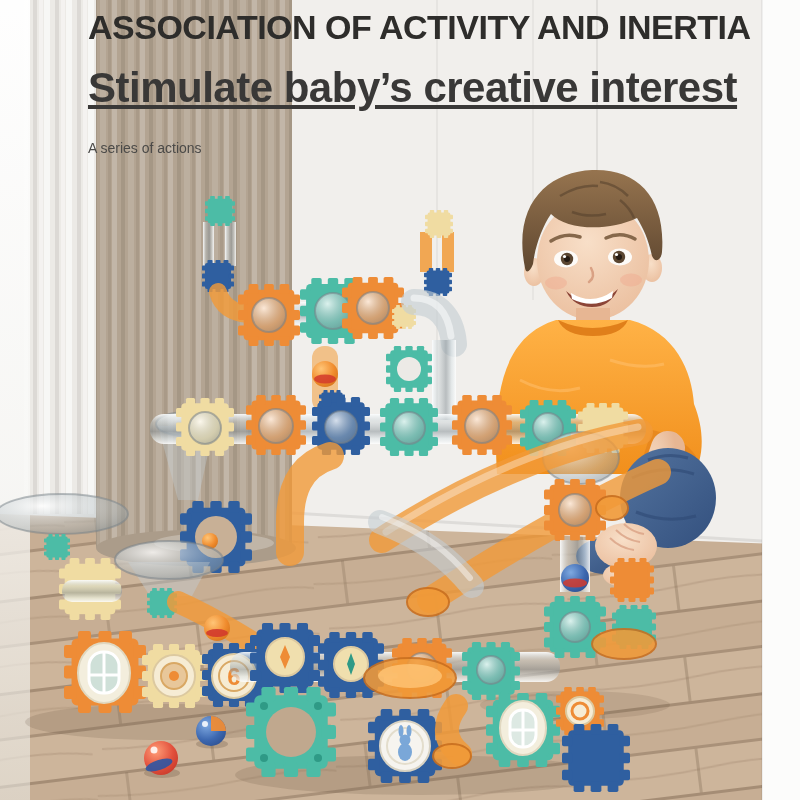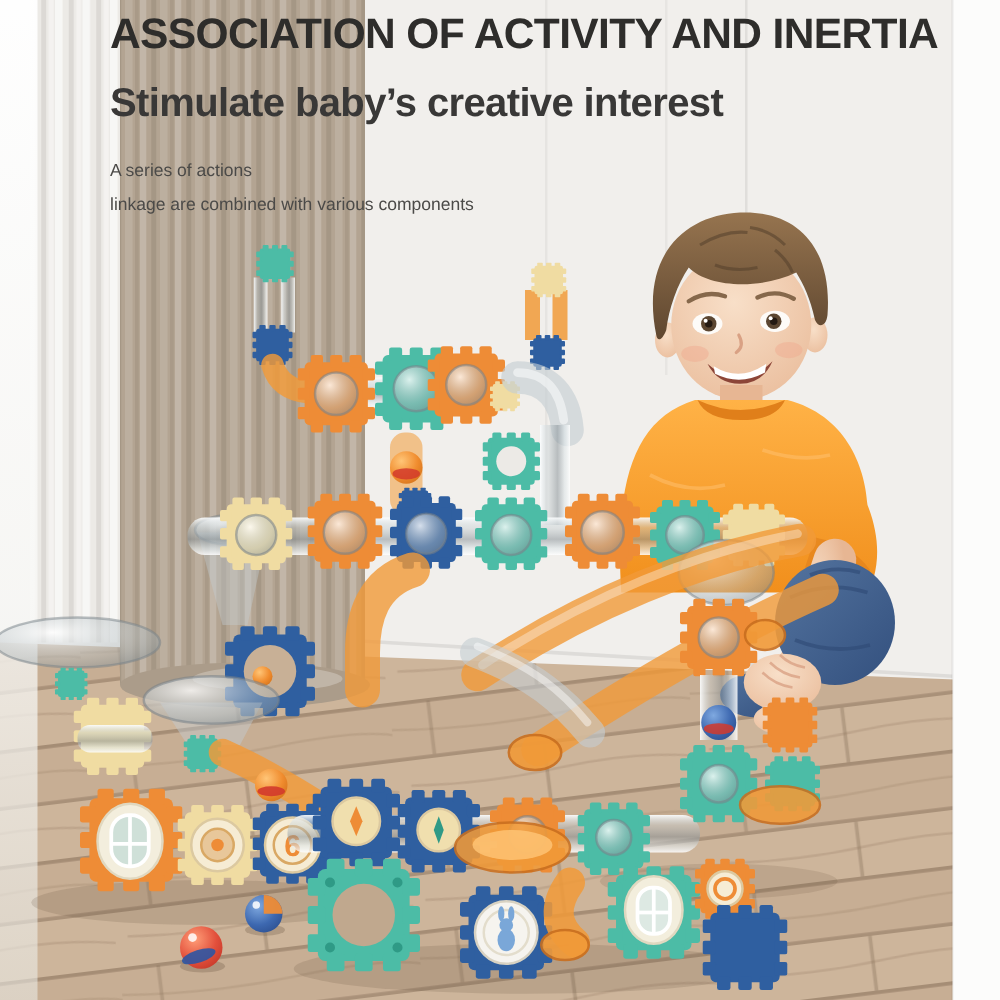--- a/index.html
+++ b/index.html
@@ -2,22 +2,22 @@
 <html style="--c-headline: #2e2d2b; --c-subtitle: #393837; --c-body: #4b4a48; --c-wall: #f1efec; --c-curtain: #b3a492; --c-sheer: #eceae6; --c-floor: #c7ae94; --c-teal: #4cbca6; --c-teal-dark: #2f9a86; --c-blue: #2f5fa0; --c-blue-dark: #24497f; --c-yellow: #f0dca2; --c-yellow-dark: #d9ba79; --c-orange: #ee8c36; --c-orange-dark: #c96f1f; --c-orange-glass: #f19a38; --c-shirt: #f89c2d; --c-jeans: #44639b; --c-skin: #f4d5bc; --c-hair: #7b5d41; --c-marble-red: #d23a2c; --c-marble-blue: #2e55a3;"><head>
 <meta charset="utf-8">
 <style>
   html,body{margin:0;padding:0;background:#ffffff;}
   .stage{position:relative;width:800px;height:800px;overflow:hidden;background:#fff;
          font-family:"Liberation Sans", sans-serif;}
   .scene{position:absolute;inset:0;}
   .copy{position:absolute;left:88px;top:6px;width:690px;pointer-events:none;}
   .headline{font-size:34px;font-weight:700;letter-spacing:-0.5px;color:var(--c-headline);
             margin:0 0 0 0;line-height:1.25;}
-  .subheadline{font-size:32px;font-weight:700;letter-spacing:-0.5px;color:var(--c-subtitle);
-            margin:14px 0 0 0;line-height:1.2;}
+  .subheadline{font-size:42px;font-weight:700;letter-spacing:-0.5px;color:var(--c-subtitle);
+            margin:14px 0 0 0;line-height:1.2;text-decoration:underline;}
   .desc{margin-top:22px;font-size:14px;line-height:27px;color:var(--c-body);}
   .desc div{white-space:nowrap;}
 </style>
 </head>
 <body>
 
 <div class="stage">
 
 <svg class="scene" width="800" height="800" viewBox="0 0 800 800">
   <defs>
@@ -349,17 +349,16 @@
       <circle cx="205" cy="724" r="3" fill="rgba(255,255,255,.85)"></circle>
     </g>
   </g>
 </svg>
 
 <div class="copy">
   <h1 class="headline">ASSOCIATION OF ACTIVITY AND INERTIA</h1>
   <h2 class="subheadline">Stimulate baby’s creative interest</h2>
   <div class="desc">
     <div>A series of actions</div>
-    <div>linkage are combined with various components</div>
   </div>
 </div>
 
 </div>
 
 </body></html>

